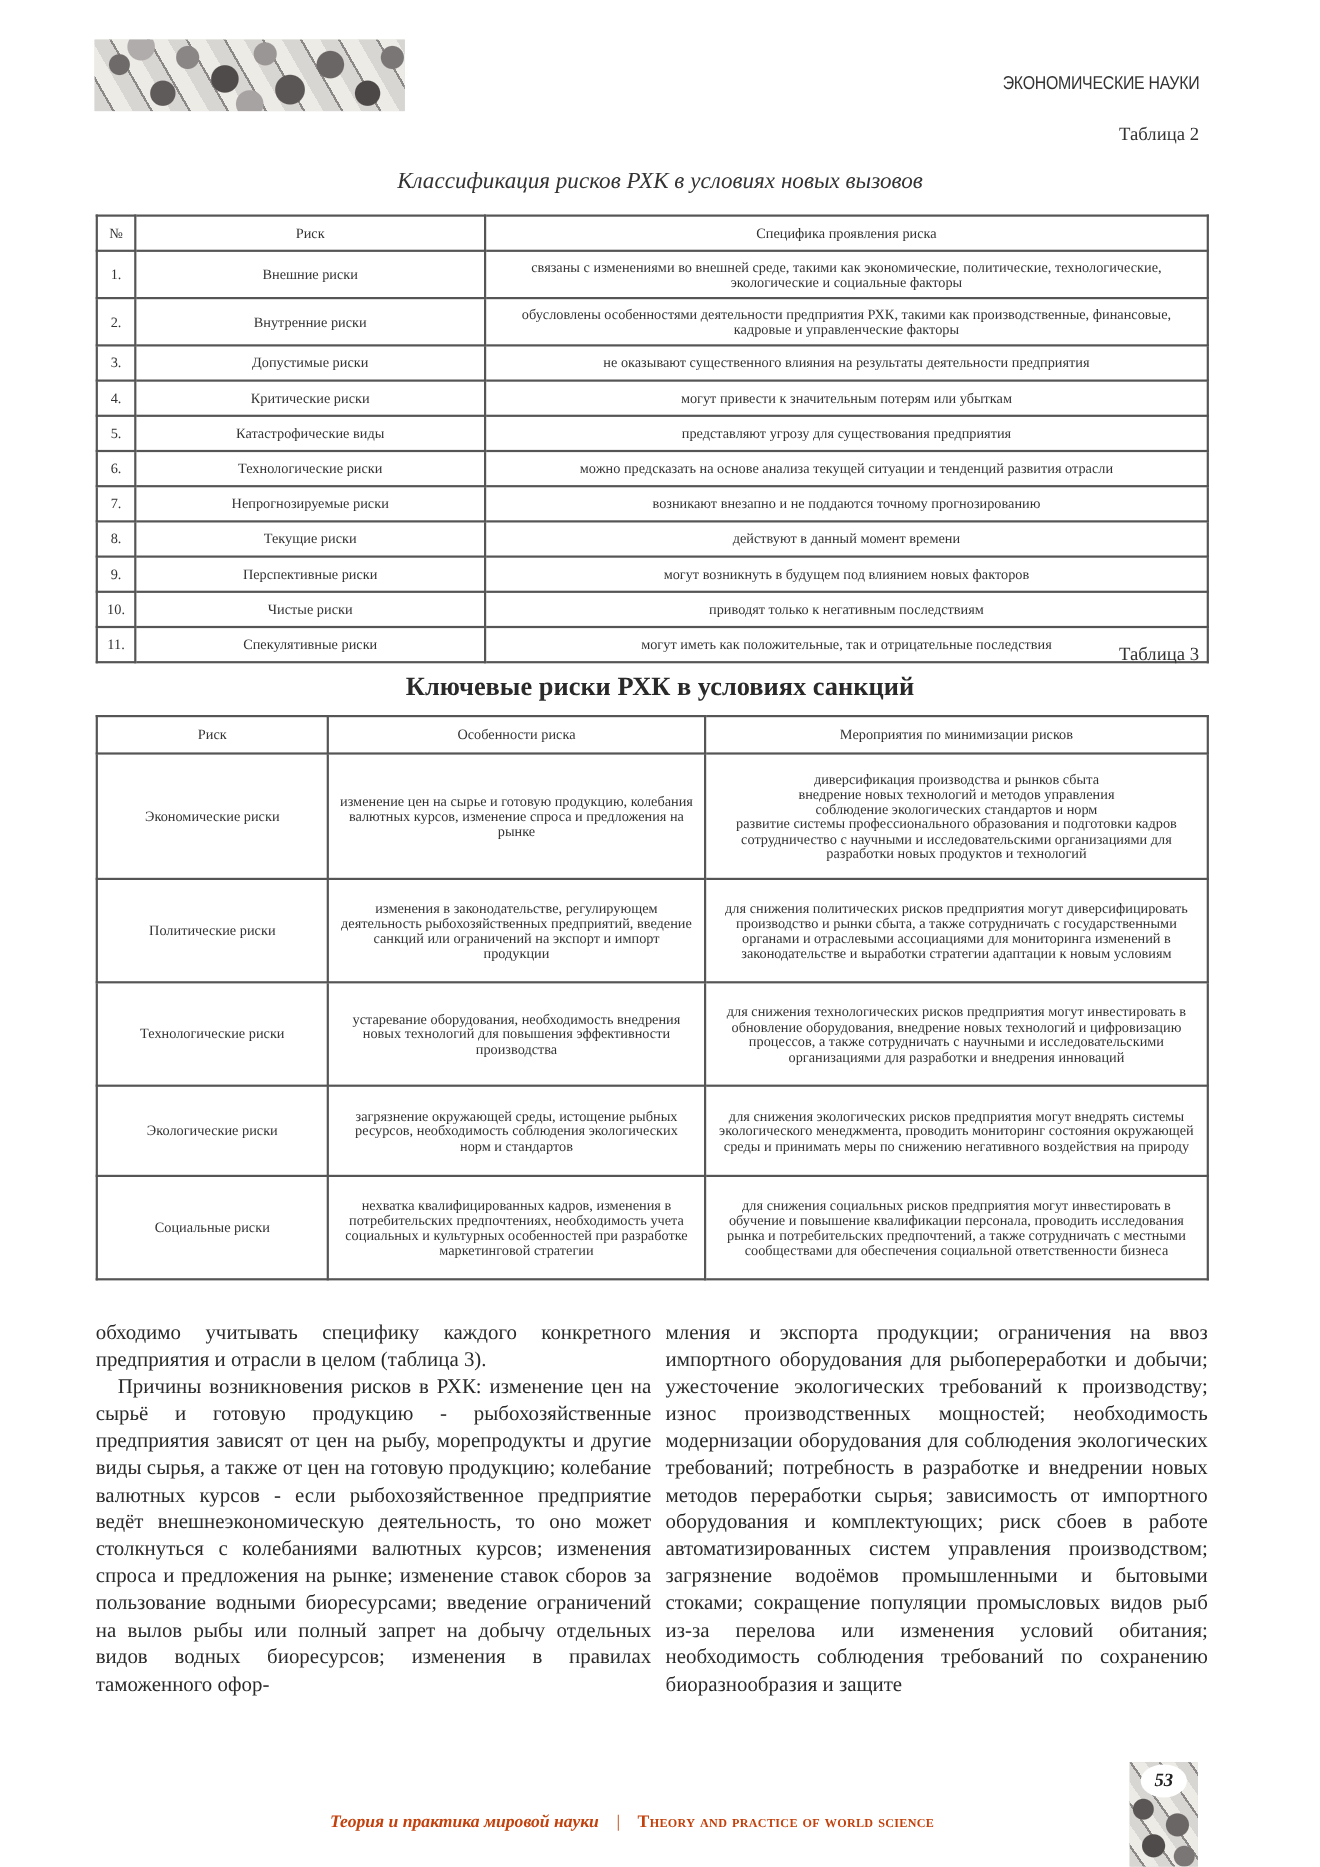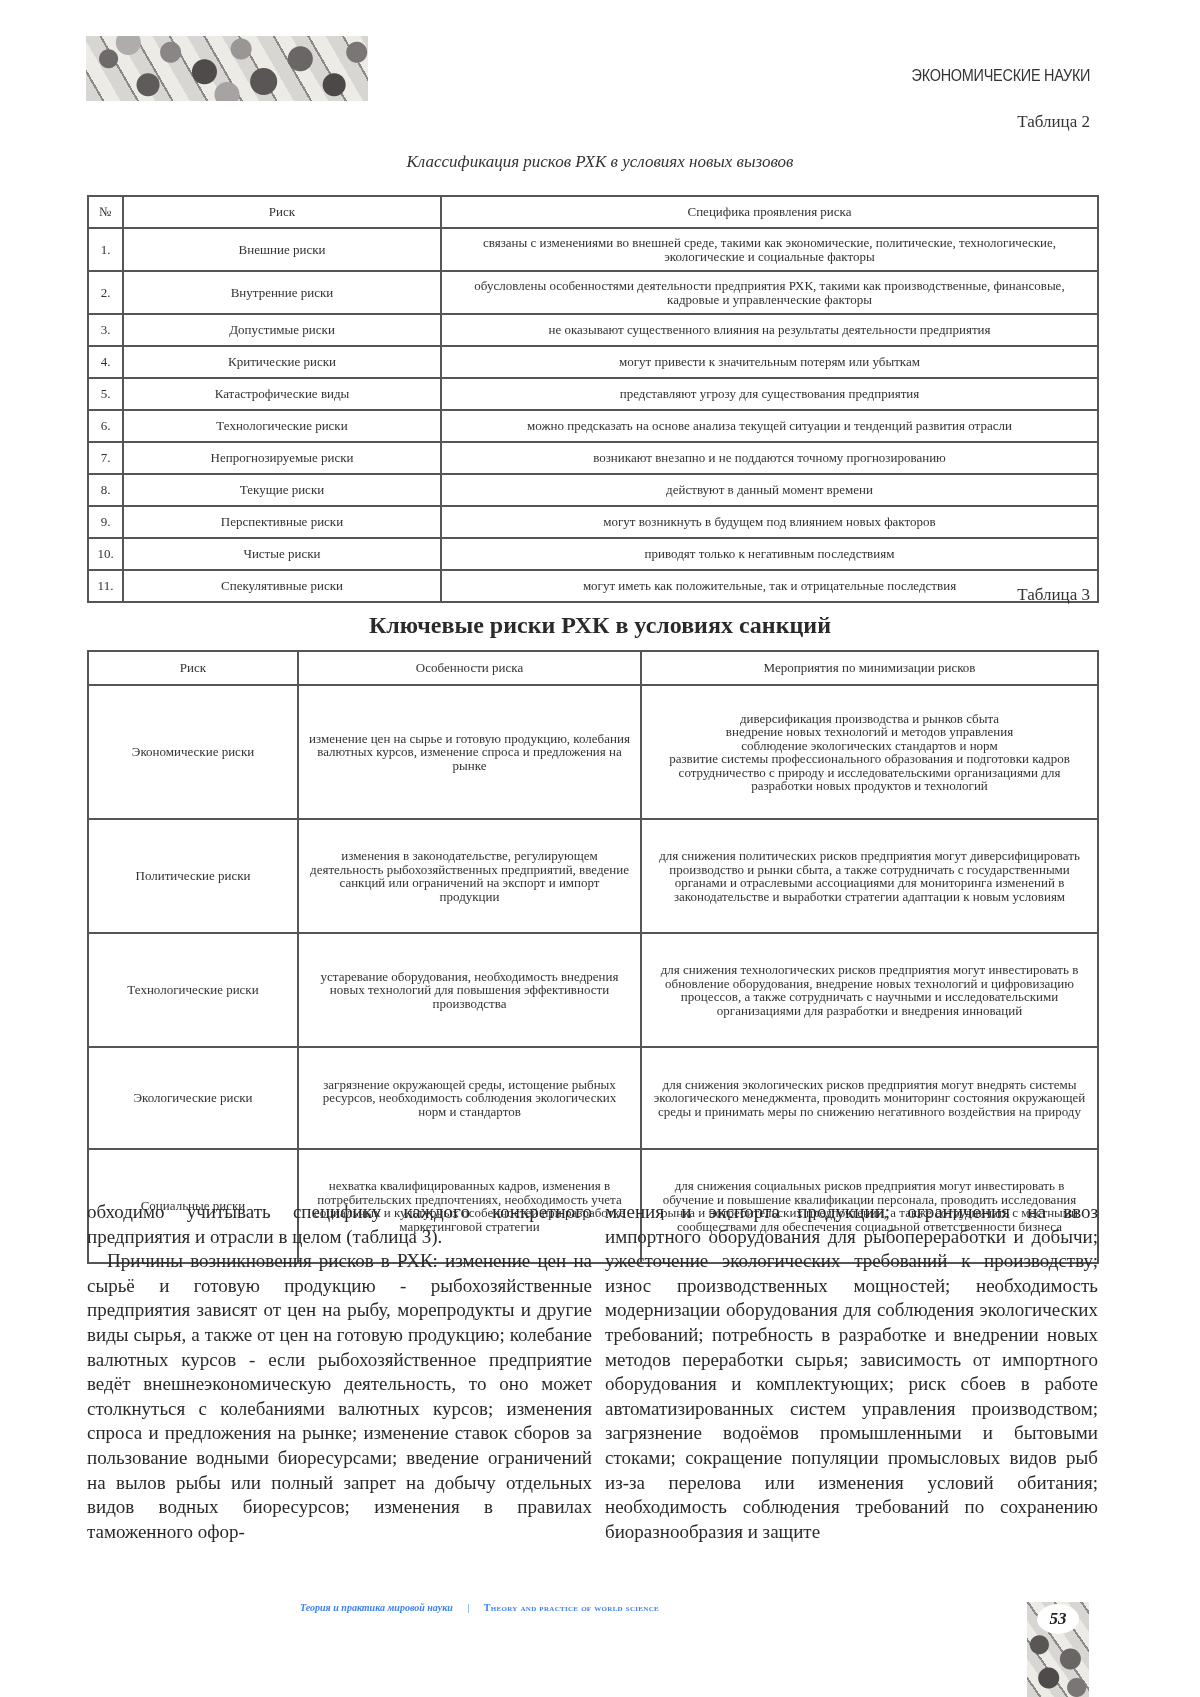--- a/index.html
+++ b/index.html
@@ -23,51 +23,51 @@
       #dcdad6;
   }
   .running-head {
     position: absolute; right: 110px; top: 66px;
     font-family: "Liberation Sans", "DejaVu Sans", sans-serif; font-size: 17px; letter-spacing: -0.3px;
     transform: scaleX(0.85); transform-origin: right center; color: #333;
   }
   .table-label { position: absolute; right: 110px; font-size: 17px; color: #333; }
   .t2-label { top: 112px; }
   .t3-label { top: 585px; }
-  .t2-title { position: absolute; left: 0; width: 1200px; top: 152px; text-align: center; font-style: italic; font-size: 17px; color: #333; }
+  .t2-title { position: absolute; left: 0; width: 1200px; top: 152px; text-align: center; font-style: italic; font-size: 21px; color: #333; }
   .t3-title { position: absolute; left: 0; width: 1200px; top: 612px; text-align: center; font-weight: bold; font-size: 24px; color: #2a2a2a; }
 
   table { position: absolute; border-collapse: collapse; left: 87px; width: 1012px; font-size: 13px; color: #333; }
   table td, table th { border: 2px solid #555; text-align: center; vertical-align: middle; font-weight: normal; padding: 3px 8px; line-height: 13.5px; }
   #table2 { top: 195px; }
   #table2 th { height: 24px; }
   #table2 td { height: 24px; }
   #table2 .col-num { width: 33px; padding: 0; }
   #table2 .col-risk { width: 300px; }
   #table2 tr.tall td { height: 35px; }
 
   #table3 { top: 650px; }
   #table3 th { height: 26px; }
   #table3 .c1 { width: 192px; }
   #table3 .c2 { width: 325px; }
-  #table3 td { padding: 16px 10px; }
+  #table3 td { padding: 6px 10px; }
   #table3 tr.r1 td { height: 100px; }
   #table3 tr.r2 td { height: 80px; }
   #table3 tr.r3 td { height: 80px; }
   #table3 tr.r4 td { height: 68px; }
   #table3 tr.r5 td { height: 80px; }
   .multiline span { display: block; }
 
   .body-col { position: absolute; top: 1200px; width: 505px; font-size: 19px; line-height: 24.6px; text-align: justify; color: #2a2a2a; }
   .col-left { left: 87px; }
   .col-right { left: 605px; width: 493px; }
   .body-col p { margin: 0; }
   .indent { text-indent: 20px; }
 
-  .footer { position: absolute; top: 1602px; left: 300px; font-size: 10px; color: #3b82f6; }
+  .footer { position: absolute; top: 1648px; left: 300px; font-size: 16px; color: #c2410c; }
   .footer .ru { font-style: italic; font-weight: bold; }
   .footer .sep { margin: 0 12px; }
   .footer .en { font-variant: small-caps; font-weight: bold; letter-spacing: 0.3px; }
 
   .page-badge {
     position: absolute; left: 1027px; top: 1602px; width: 62px; height: 95px;
     background:
       radial-gradient(circle at 20% 45%, #5a5656 0 9px, transparent 10px),
       radial-gradient(circle at 70% 60%, #6a6666 0 10px, transparent 11px),
       radial-gradient(circle at 35% 80%, #4f4b4b 0 10px, transparent 11px),
@@ -169,21 +169,21 @@
   </thead>
   <tbody>
     <tr class="r1">
       <td>Экономические риски</td>
       <td>изменение цен на сырье и готовую продукцию, колебания валютных курсов, изменение спроса и предложения на рынке</td>
       <td class="multiline">
         <span>диверсификация производства и рынков сбыта</span>
         <span>внедрение новых технологий и методов управления</span>
         <span>соблюдение экологических стандартов и норм</span>
         <span>развитие системы профессионального образования и подготовки кадров</span>
-        <span>сотрудничество с природу и исследовательскими организациями для разработки новых продуктов и технологий</span>
+        <span>сотрудничество с научными и исследовательскими организациями для разработки новых продуктов и технологий</span>
       </td>
     </tr>
     <tr class="r2">
       <td>Политические риски</td>
       <td>изменения в законодательстве, регулирующем деятельность рыбохозяйственных предприятий, введение санкций или ограничений на экспорт и импорт продукции</td>
       <td>для снижения политических рисков предприятия могут диверсифицировать производство и рынки сбыта, а также сотрудничать с государственными органами и отраслевыми ассоциациями для мониторинга изменений в законодательстве и выработки стратегии адаптации к новым условиям</td>
     </tr>
     <tr class="r3">
       <td>Технологические риски</td>
       <td>устаревание оборудования, необходимость внедрения новых технологий для повышения эффективности производства</td>

